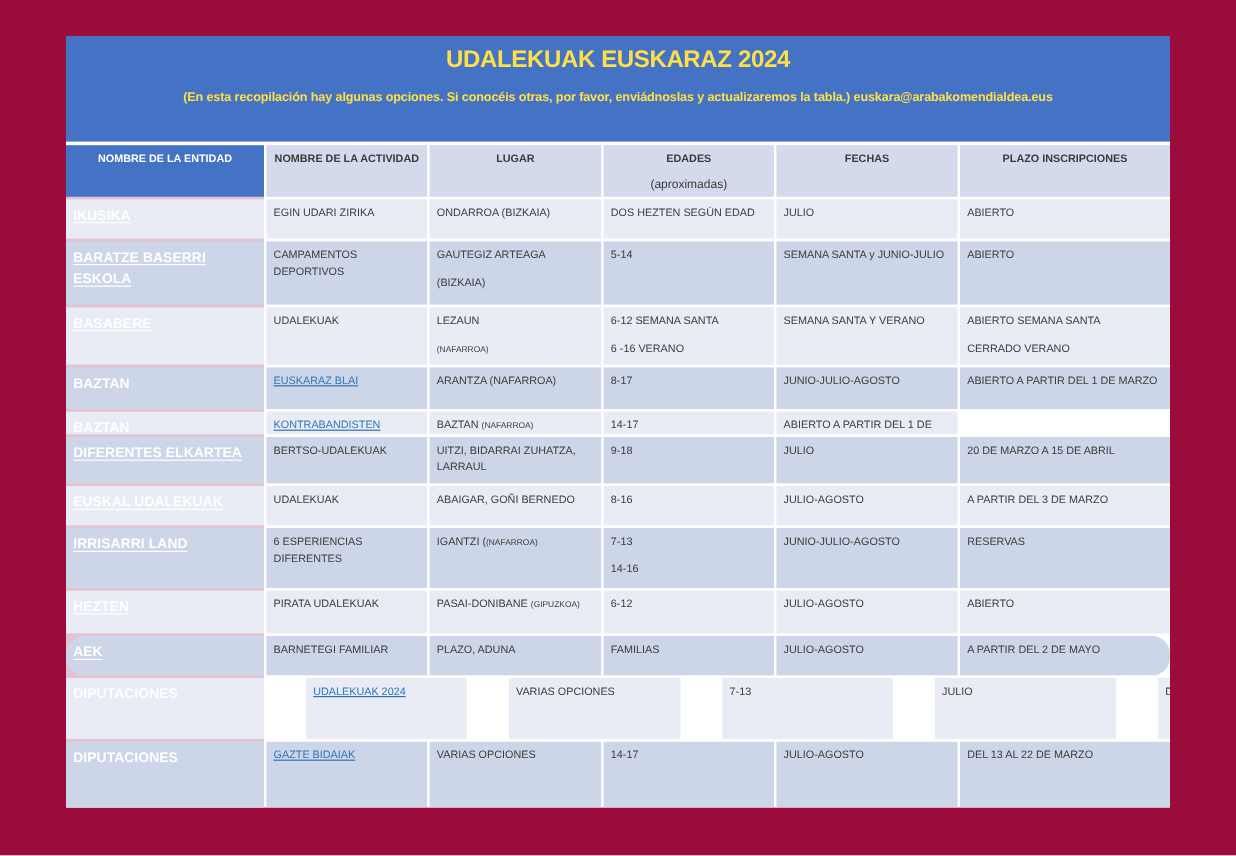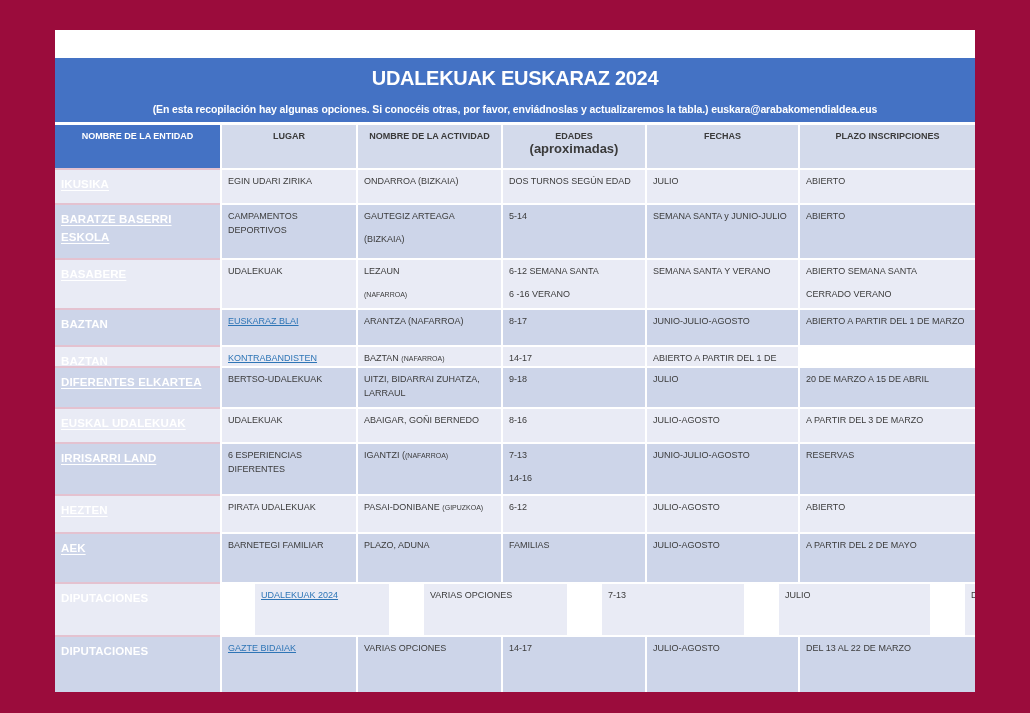--- a/index.html
+++ b/index.html
@@ -11,42 +11,42 @@
   .table-wrap {
     position:absolute; left:55px; top:30px; width:920px;
     background:#ffffff;
   }
   .col1-tint {
     position:absolute; left:0; top:134px; bottom:0; width:165px;
     background:#E4C2D0; z-index:0;
   }
   .banner {
     position:relative; z-index:1;
-    background:#4472C4; height:64px; color:#ffffff; text-align:center;margin-top:28px;
+    background:#4472C4; height:88px; color:#fde047; text-align:center;
   }
   .banner-title {
     padding-top:9px; font-size:20px; font-weight:bold; letter-spacing:-0.3px;
   }
   .banner-sub {
     margin-top:13px; font-size:10.5px; font-weight:bold; letter-spacing:-0.1px;
   }
   .grid {
     position:relative; z-index:1;
     display:grid;
     grid-template-columns:165px 134px 143px 142px 151px 175px;
     column-gap:2px;
   }
   .header-row { margin-top:3px; height:43px; }
   .hcell {
     background:#D3DAEB; color:#3A3A3A; font-weight:bold; font-size:9px;
     display:flex; flex-direction:column; align-items:center;
     padding-top:6px; overflow:hidden;
   }
   .hcell-entity { background:#4472C4; color:#ffffff; }
-  .hnote { font-size:13px; font-weight:bold; }
+  .hnote { margin-top:12px; font-size:10px; font-weight:normal; }
   .row { margin-top:2px; overflow:hidden; }
   .row.light > .cell { background:#E9EBF5; }
   .row.dark  > .cell { background:#CDD5E9; }
   .cell {
     padding:5px 4px 5px 6px; font-size:9px; color:#3B3B3B;
     line-height:1.5; overflow:hidden;
   }
   .row .entity-cell {
     background:#4577C6; color:#ffffff; font-weight:bold; font-size:11.5px;
     line-height:1.6; padding:5px 6px; letter-spacing:0.1px;
@@ -63,41 +63,41 @@
   <div class="table-wrap">
     <div class="col1-tint"></div>
 
     <div class="banner">
       <div class="banner-title">UDALEKUAK EUSKARAZ 2024</div>
       <div class="banner-sub">(En esta recopilación hay algunas opciones. Si conocéis otras, por favor, enviádnoslas y actualizaremos la tabla.) euskara@arabakomendialdea.eus</div>
     </div>
 
     <div class="grid header-row">
       <div class="hcell hcell-entity">NOMBRE DE LA ENTIDAD</div>
+      <div class="hcell">NOMBRE DE LA ACTIVIDAD</div>
       <div class="hcell">LUGAR</div>
-      <div class="hcell">NOMBRE DE LA ACTIVIDAD</div>
       <div class="hcell">
         <span>EDADES</span>
         <span class="hnote">(aproximadas)</span>
       </div>
       <div class="hcell">FECHAS</div>
       <div class="hcell">PLAZO INSCRIPCIONES</div>
     </div>
 
     <div id="rows">
         <div class="grid row light" style="height: 33px;">
           <div class="cell entity-cell"><span class="entity-link">IKUSIKA</span></div>
           <div class="cell">
             <div class="para"><span class="seg">EGIN UDARI ZIRIKA</span></div>
           </div>
           <div class="cell">
             <div class="para"><span class="seg">ONDARROA (BIZKAIA)</span></div>
           </div>
           <div class="cell">
-            <div class="para"><span class="seg">DOS TURNOS SEGÚN EDAD</span></div>
+            <div class="para"><span class="seg">DOS HEZTEN SEGÚN EDAD</span></div>
           </div>
           <div class="cell">
             <div class="para"><span class="seg">JULIO</span></div>
           </div>
           <div class="cell">
             <div class="para"><span class="seg">ABIERTO</span></div>
           </div>
         </div>
         <div class="grid row dark" style="height: 53px;">
           <div class="cell entity-cell"><span class="entity-link">BARATZE BASERRI ESKOLA</span></div>
@@ -238,21 +238,21 @@
           <div class="cell">
             <div class="para"><span class="seg">6-12</span></div>
           </div>
           <div class="cell">
             <div class="para"><span class="seg">JULIO-AGOSTO</span></div>
           </div>
           <div class="cell">
             <div class="para"><span class="seg">ABIERTO</span></div>
           </div>
         </div>
-        <div class="grid row dark" style="height: 48px;">
+        <div class="grid row dark" style="height: 33px; border-radius: 15px;">
           <div class="cell entity-cell"><span class="entity-link">AEK</span></div>
           <div class="cell">
             <div class="para"><span class="seg">BARNETEGI FAMILIAR</span></div>
           </div>
           <div class="cell">
             <div class="para"><span class="seg">PLAZO, ADUNA</span></div>
           </div>
           <div class="cell">
             <div class="para"><span class="seg">FAMILIAS</span></div>
           </div>

